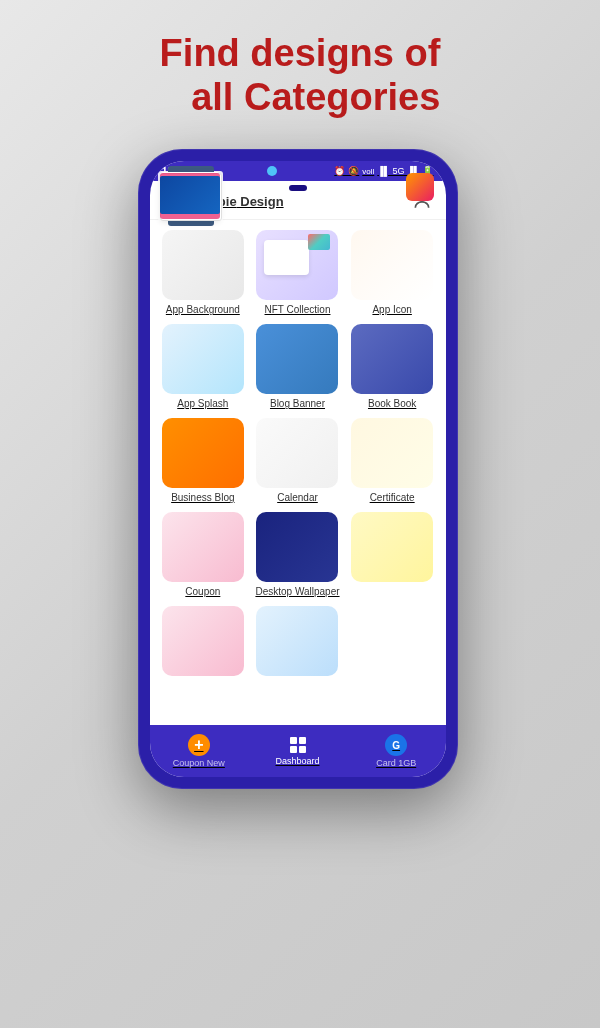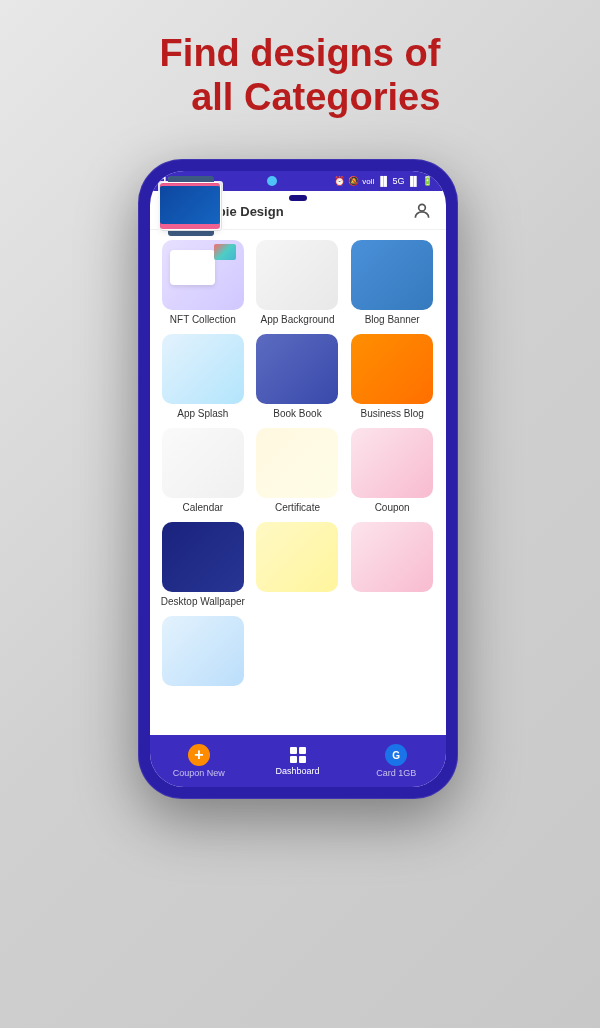--- a/index.html
+++ b/index.html
@@ -20,21 +20,22 @@
       font-size: 38px;
       font-weight: 800;
       color: #b91c1c;
       line-height: 1.15;
     }
 
     .phone-wrapper {
       position: relative;
       width: 325px;
       height: 640px;
-      margin-top: 20px;
+      margin-top: 10px;
+      text-decoration: underline;
     }
 
     .phone-outer {
       width: 320px;
       height: 640px;
       background: #2b1fa8;
       border-radius: 44px;
       padding: 12px;
       box-shadow: 0 20px 60px rgba(0,0,0,0.4), inset 0 0 0 1px rgba(255,255,255,0.1);
       position: relative;
@@ -391,38 +392,42 @@
             <circle cx="12" cy="8" r="4"></circle>
             <path d="M4 20c0-4 3.6-7 8-7s8 3 8 7"></path>
           </svg>
         </div>
       </div>
 
       <div class="grid-scroll">
         <div class="category-grid">
 
           <div class="category-item">
+            <div class="category-thumb thumb-bg"></div>
+            <span class="category-label">App Background</span>
+          </div>
+
+          <div class="category-item">
             <div class="category-thumb thumb-nft"></div>
             <span class="category-label">NFT Collection</span>
           </div>
 
           <div class="category-item">
-            <div class="category-thumb thumb-bg"></div>
-            <span class="category-label">App Background</span>
-          </div>
-
+            <div class="category-thumb thumb-icon"></div>
+            <span class="category-label">App Icon</span>
+          </div>
+
+          <div class="category-item">
+            <div class="category-thumb thumb-splash"></div>
+            <span class="category-label">App Splash</span>
+          </div>
 
           <div class="category-item">
             <div class="category-thumb thumb-blog"></div>
             <span class="category-label">Blog Banner</span>
-          </div>
-
-          <div class="category-item">
-            <div class="category-thumb thumb-splash"></div>
-            <span class="category-label">App Splash</span>
           </div>
 
           <div class="category-item">
             <div class="category-thumb thumb-book"></div>
             <span class="category-label">Book Book</span>
           </div>
 
 
           <div class="category-item">
             <div class="category-thumb thumb-bizcard"></div>

